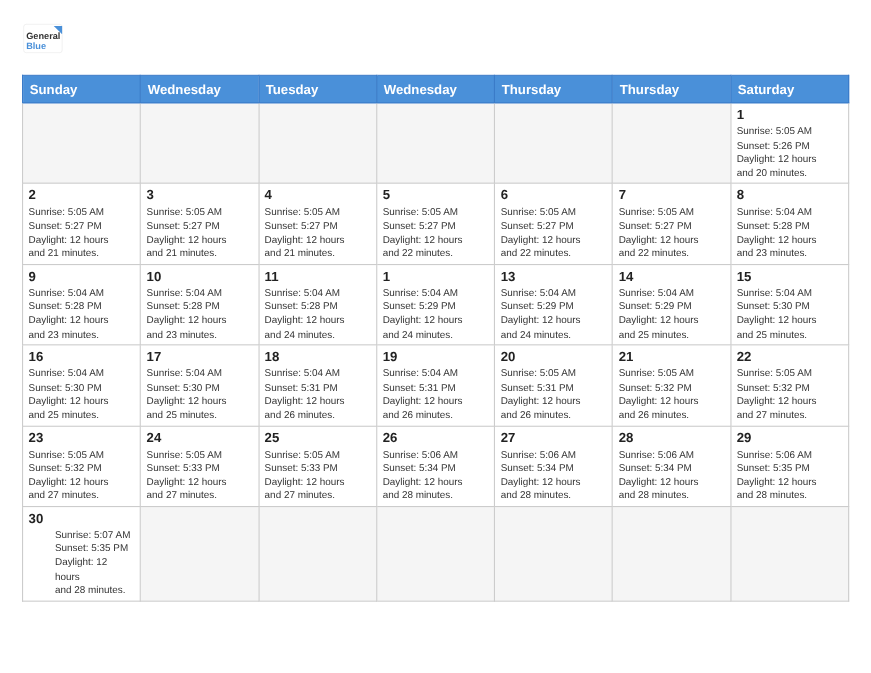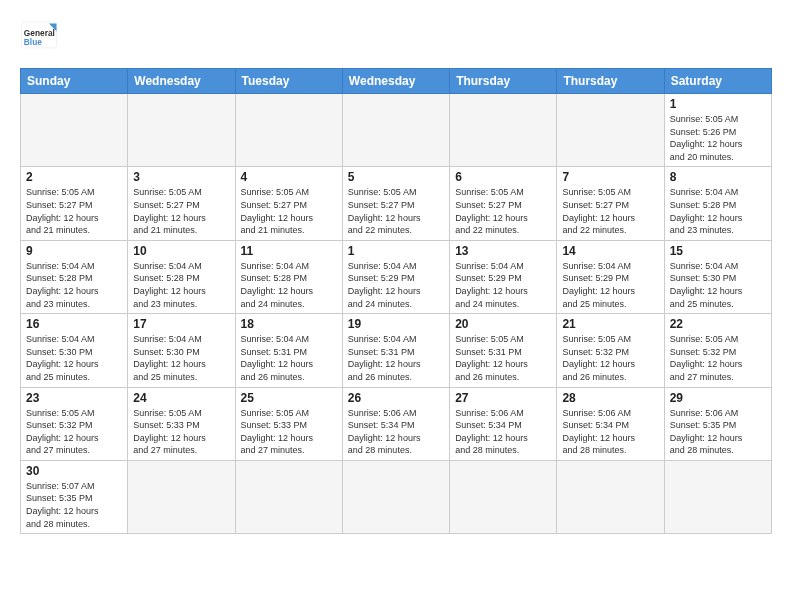--- a/index.html
+++ b/index.html
@@ -333,21 +333,21 @@
             <span class="day-number">29</span>
             <div class="day-info" style="white-space: pre-line;">Sunrise: 5:06 AM
 Sunset: 5:35 PM
 Daylight: 12 hours
 and 28 minutes.</div>
           </td>
         </tr>
         <tr>
           <td>
             <span class="day-number">30</span>
-            <div class="day-info" style="white-space: pre-line;">Sunrise: 5:07 AM
+            <div class="day-info" style="white-space: pre-line; margin-left: 24px;">Sunrise: 5:07 AM
 Sunset: 5:35 PM
 Daylight: 12 hours
 and 28 minutes.</div>
           </td>
           <td class="last-row"></td>
           <td class="last-row"></td>
           <td class="last-row"></td>
           <td class="last-row"></td>
           <td class="last-row"></td>
           <td class="last-row"></td>

